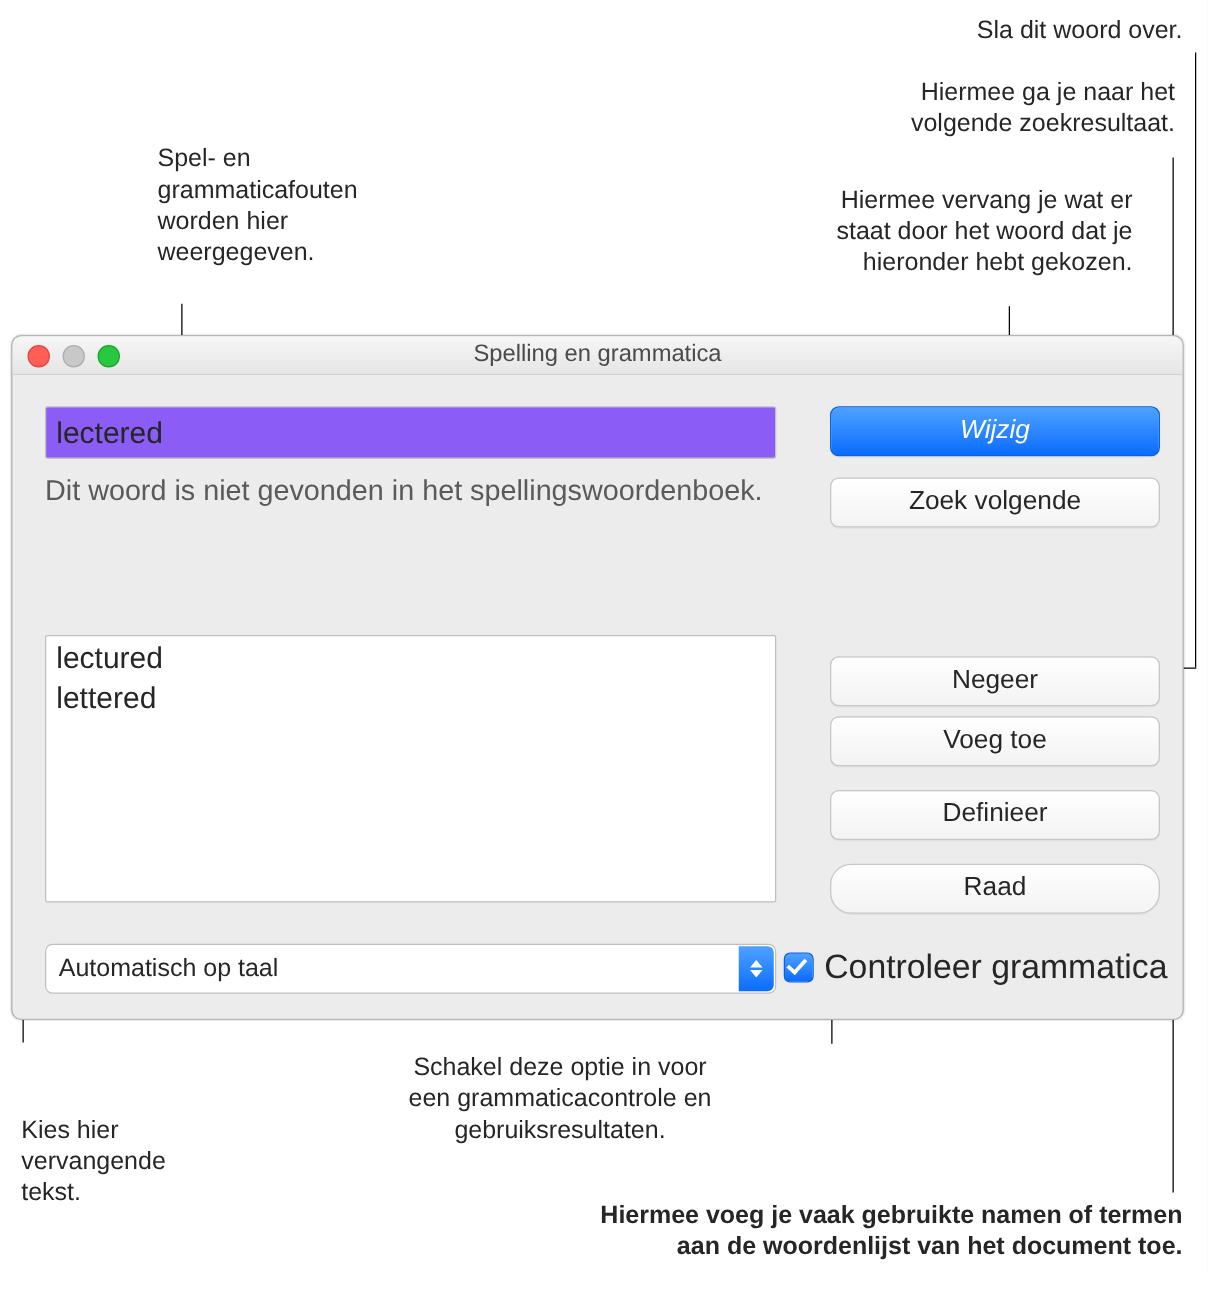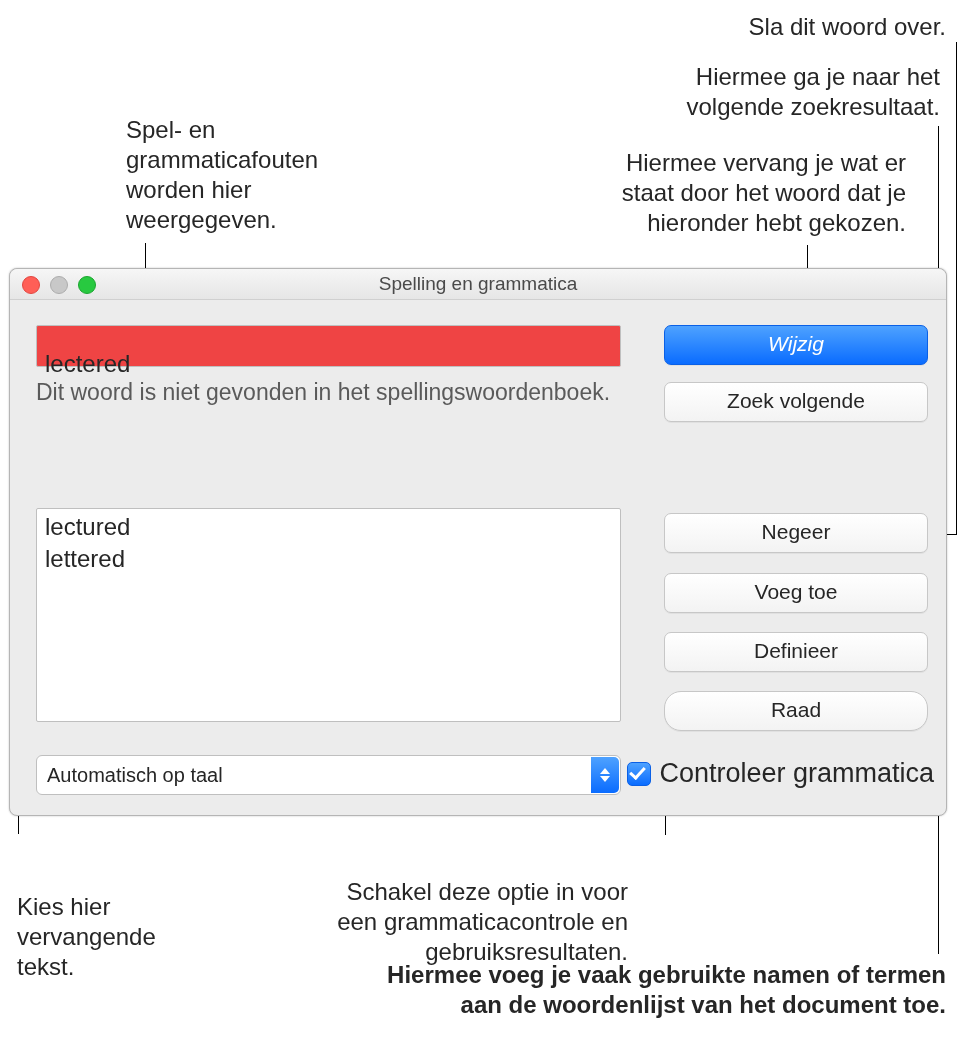--- a/index.html
+++ b/index.html
@@ -13,21 +13,21 @@
     color: #262626;
     overflow: hidden;
   }
   .stage {
     position: relative;
     width: 966px;
     height: 1037px;
   }
   .callout {
     position: absolute;
-    font-size: 24px;
+    font-size: 20px;
     line-height: 1.25;
     color: #262626;
     white-space: pre-line;
   }
   
   .lead {
     position: absolute;
     background: #000;
   }
   .lead.v { width: 1px; }
@@ -80,26 +80,26 @@
     height: calc(100% - 30px);
   }
 
   
   .wordbox {
     position: absolute;
     left: 26px;
     top: 25px;
     width: 585px;
     height: 42px;
-    background: #ef4444;
+    background: #8b5cf6;
     border: 1px solid #bfbfbf;
     border-radius: 2px;
     font-size: 24px;
     line-height: 42px;
-    padding: 17px 8px;
+    padding: 0 8px;
     box-sizing: border-box;
   }
   .status {
     position: absolute;
     left: 26px;
     top: 78px;
     width: 585px;
     font-size: 23px;
     color: #5a5a5a;
     line-height: 1.3;
@@ -224,21 +224,21 @@
 weergegeven.</div>
 
   <div class="callout" style="right:60px; top:148px; text-align:right; width:360px;">Hiermee vervang je wat er
 staat door het woord dat je
 hieronder hebt gekozen.</div>
 
   <div class="callout" style="left:17px; top:892px; width:220px;">Kies hier
 vervangende
 tekst.</div>
 
-  <div class="callout" style="left:300px; top:842px; text-align:right; width:328px;margin-top:35px;">Schakel deze optie in voor
+  <div class="callout" style="left:284px; top:842px; text-align:center; width:328px;">Schakel deze optie in voor
 een grammaticacontrole en
 gebruiksresultaten.</div>
 
   <div class="callout" style="right:20px; top:960px; text-align:right; width:620px;font-weight:bold;">Hiermee voeg je vaak gebruikte namen of termen
 aan de woordenlijst van het document toe.</div>
 
   <div class="lead v" style="left:145px; top:243px; height:78px;"></div>
   <div class="lead v" style="left:807px; top:245px; height:80px;"></div>
   <div class="lead v" style="left:938px; top:126px; height:258px;"></div>
   <div class="lead h" style="left:930px; top:384px; width:9px;"></div>
@@ -266,21 +266,21 @@
 
       <div class="status">Dit woord is niet gevonden in het spellingswoordenboek.</div>
 
       <div class="suggestions">
         <div>lectured</div>
         <div>lettered</div>
       </div>
 
       <div class="btn primary" style="top:25px;font-style:italic;">Wijzig</div>
       <div class="btn" style="top:82px;">Zoek volgende</div>
-      <div class="btn" style="top:213px;">Negeer</div>
+      <div class="btn" style="top:225px;">Negeer</div>
       <div class="btn" style="top:273px;margin-left:12px;">Voeg toe</div>
       <div class="btn" style="top:332px;">Definieer</div>
       <div class="btn" style="top:391px;border-radius:17px;">Raad</div>
 
       <div class="langselect">
         <span>Automatisch op taal</span>
         <span class="arrows"></span>
       </div>
 
       <div class="checkrow">

